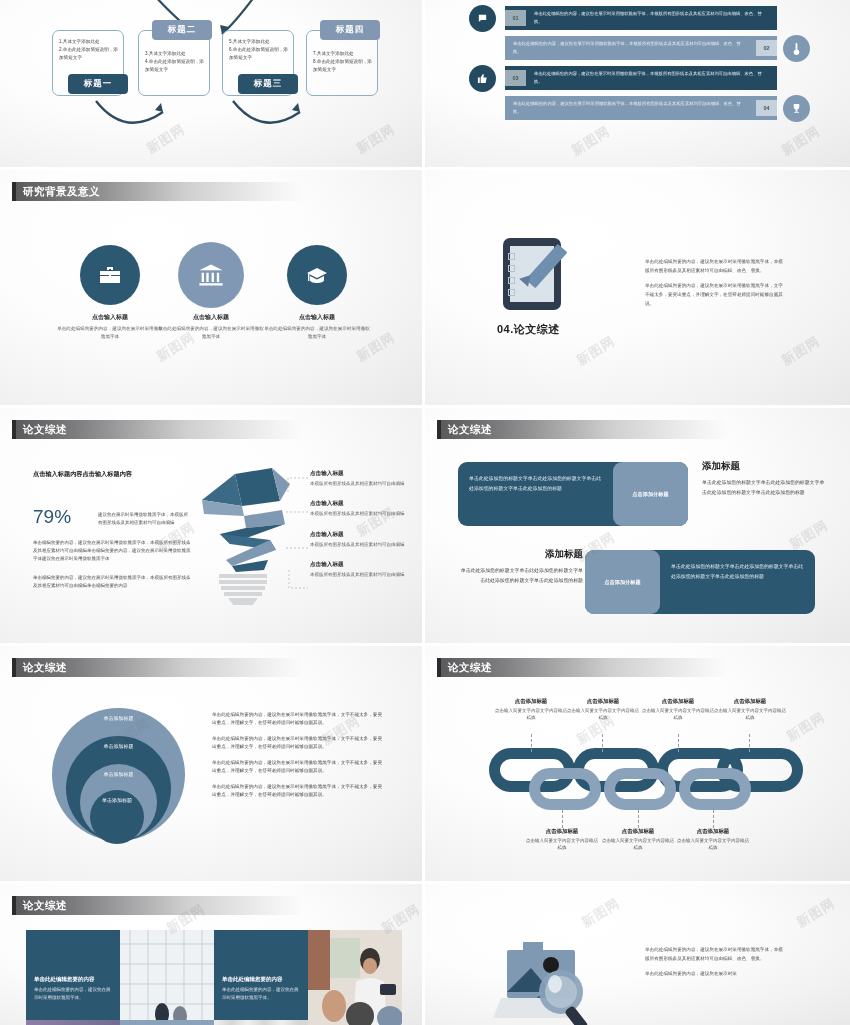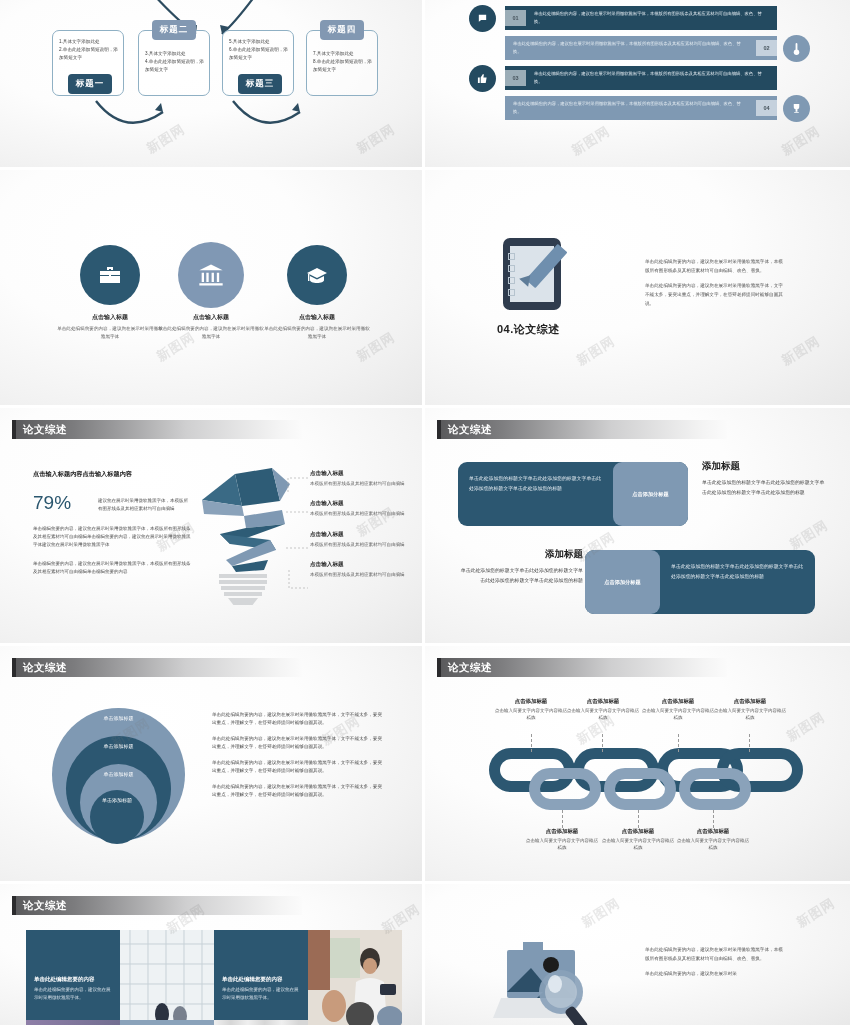--- a/index.html
+++ b/index.html
@@ -51,21 +51,21 @@
 
   
   .s1 .bodybox {
     position: absolute; width: 72px; height: 66px;
     border: 1.1px solid #8fb0c4; border-radius: 7px;
     background: rgba(255,255,255,0.55);
     padding: 7px 5px 0 6px;
   }
   .s1 .bodybox p { font-size: 4.6px; line-height: 1.75; color: #3d3d3d; }
   .s1 .lbl {
-    position: absolute; width: 44px; height: 20px; border-radius: 4px;
+    position: absolute; width: 60px; height: 20px; border-radius: 4px;
     color: #fff; font-size: 8.5px; font-weight: bold;
     display: flex; align-items: center; justify-content: center;
     letter-spacing: 1px;
   }
   .s1 .lbl.dark { background: #2a526b; }
   .s1 .lbl.light { background: #8298b2; }
   .s1 svg.arcs { position: absolute; left: 0; top: 0; }
 
   
   .s2 .row { position: absolute; height: 24px; display: flex; align-items: center; }
@@ -243,20 +243,24 @@
       <svg width="11" height="11" viewBox="0 0 24 24" fill="#fff">
           <path d="M6 2h12v6a6 6 0 0 1-12 0zM10 14h4v5h-4zM7 20h10v2H7z"></path>
         </svg>
     </div>
 
     <div class="wm" style="left:145px; top:132px;">新图网</div>
     <div class="wm" style="left:355px; top:132px;">新图网</div>
   </div>
 
   <div class="slide s3">
+    <div class="hdr">
+      <div class="bar"></div>
+      <div class="t">研究背景及意义</div>
+    </div>
 
     <div class="circ" style="left:80px; top:75px; background:#2c5871;">
       <svg width="24" height="24" viewBox="0 0 24 24" fill="#fff">
           <path d="M9 4h6v3h-2V6h-2v1H9zM2 8h20v4H2zM2 13h20v7H2zM11 11h2v3h-2z"></path>
         </svg>
     </div>
     <div class="cap" style="left:57px; top:143px;">
       <h4>点击输入标题</h4>
       <p>单击此处编辑您要的内容，建议您在展示时采用微软雅黑字体</p>
     </div>
@@ -309,21 +313,21 @@
   </div>
 
   <div class="slide s5">
     <div class="hdr">
       <div class="bar"></div>
       <div class="t">论文综述</div>
     </div>
 
     <div class="leftcol" style="left:33px; top:62px;">
       <h4 class="k">点击输入标题内容点击输入标题内容</h4>
-      <div style="display:flex; align-items:flex-start; margin-top:13px; gap:27px;">
+      <div style="display:flex; align-items:flex-start; margin-top:27px; gap:27px;">
         <div class="pct">79%</div>
         <div class="sm" style="width:92px; padding-top:5px;">建议您在展示时采用微软雅黑字体，本模版所有图形线条及其相应素材均可自由编辑</div>
       </div>
       <div class="sm" style="margin-top:11px;">单击编辑您要的内容，建议您在展示时采用微软雅黑字体，本模版所有图形线条及其相应素材均可自由编辑单击编辑您要的内容，建议您在展示时采用微软雅黑字体建议您在展示时采用微软雅黑字体</div>
       <div class="sm" style="margin-top:11px;">单击编辑您要的内容，建议您在展示时采用微软雅黑字体，本模版所有图形线条及其相应素材均可自由编辑单击编辑您要的内容</div>
     </div>
 
     <svg style="position:absolute; left:190px; top:58px;" width="110" height="115">
       <polygon points="45,8 82,2 90,35 52,40" fill="#2e5c76"></polygon>
       <polygon points="82,2 100,18 90,35" fill="#7f99b3"></polygon>

